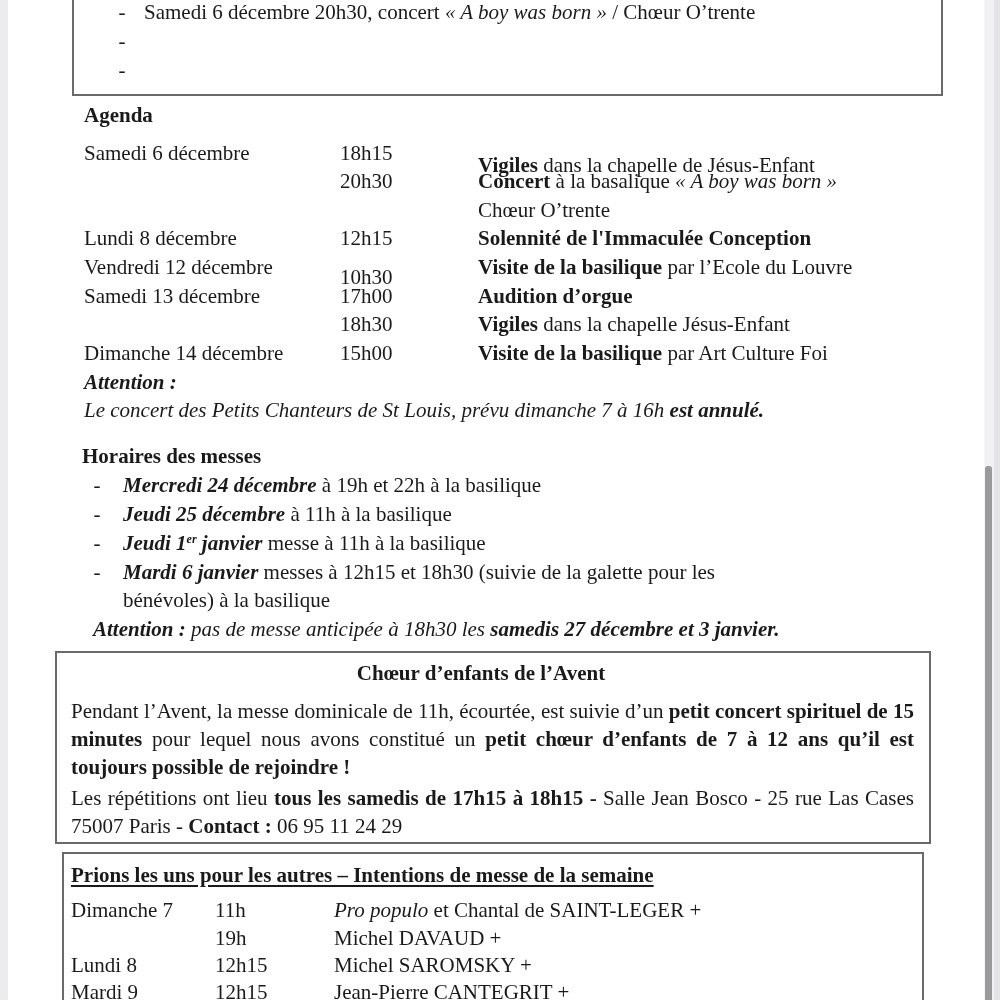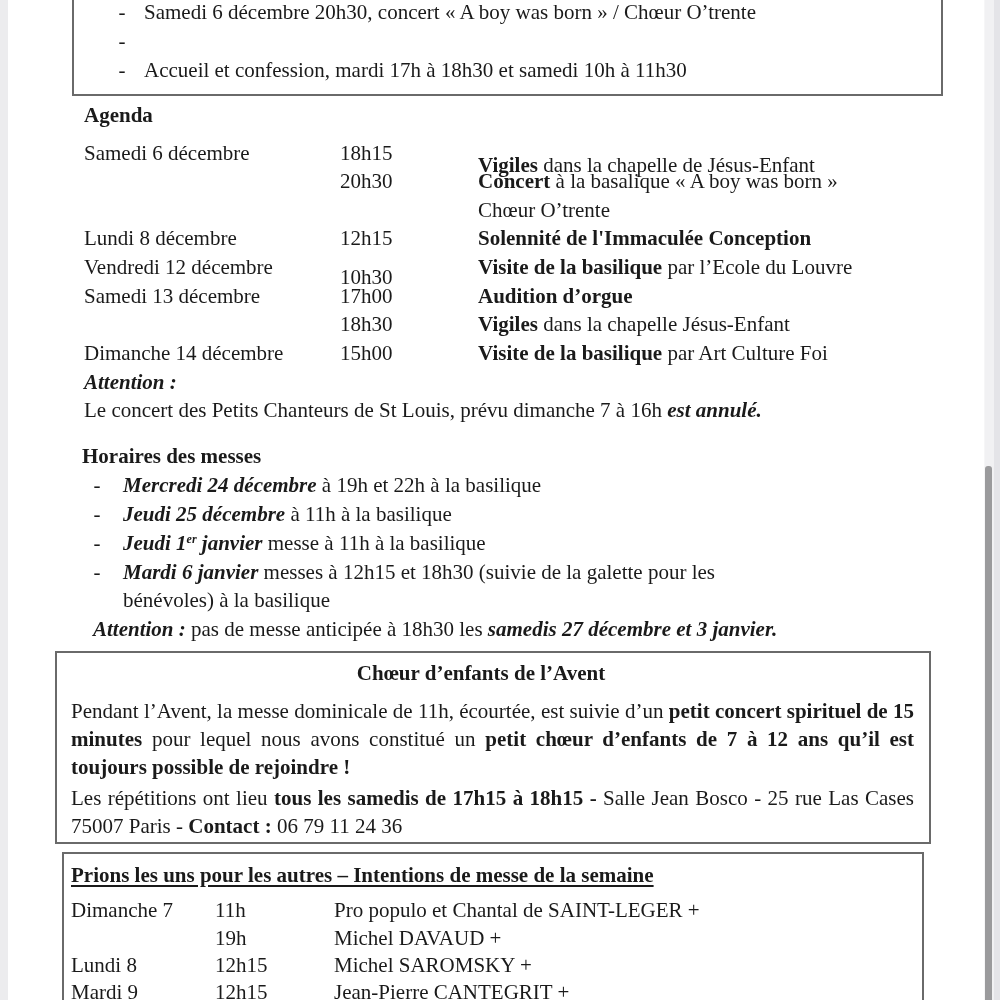--- a/index.html
+++ b/index.html
@@ -10,21 +10,21 @@
     color:#1a1a1a;
     font-size:21px;
   }
   .left-gutter { position:absolute; left:0; top:0; width:8px; height:1000px; background:#ececee; }
   .scroll-track { position:absolute; left:984px; top:0; width:16px; height:1000px; background:#f1f1f3; border-left:1px solid #f6f6f7; }
   .scroll-track .inner { position:absolute; left:9px; top:0; width:7px; height:1000px; background:#e4e4e8; }
   .scroll-thumb { position:absolute; left:985px; top:466px; width:7px; height:534px; background:#9a9a9c; border-radius:3px 3px 0 0; }
 
   .abs { position:absolute; white-space:nowrap; line-height:28px; }
   .b { font-weight:bold; }
-  .i { }
+  .i { font-style:italic; }
   .bi { font-weight:bold; font-style:italic; }
   sup { font-size:12px; line-height:0; vertical-align:7px; }
 
   .box { position:absolute; border:2px solid #6a6a6a; background:#fff; box-sizing:border-box; }
   .box-top { left:72px; top:-4px; width:871px; height:100px; border-top:none; }
   .box-choeur { left:55px; top:651px; width:876px; height:193px; }
   .box-prions { left:62px; top:852px; width:862px; height:160px; border-bottom:none; }
 
   .dash { position:absolute; width:14px; text-align:center; }
   .u { text-decoration:underline; text-decoration-thickness:2px; text-underline-offset:3px; }
@@ -33,21 +33,20 @@
 </head>
 <body>
 
 <div class="left-gutter"></div>
 
 <div class="box box-top">
   <div class="dash" style="left:41px;top:2px;line-height:28px">-</div>
   <div class="abs" style="left:70px;top:2px"><span>Samedi 6 décembre 20h30, concert </span><span class="i">« A boy was born »</span><span> / Chœur O’trente</span></div>
   <div class="dash" style="left:41px;top:31px;line-height:28px">-</div>
   <div class="dash" style="left:41px;top:60px;line-height:28px">-</div>
-  <div class="abs" style="left:70px;top:60px"><span>Accueil et confession, mardi 17h à 18h30 et samedi 10h à 11h30</span></div>
 </div>
 
 <div class="abs b" style="left:84px;top:101px">Agenda</div>
 
 <div>
   <div>
     <div class="abs" style="left:84px;top:139px">Samedi 6 décembre</div>
     <div class="abs" style="left:340px;top:139px">18h15</div>
     <div class="abs" style="left:478px;top:151px"><span class="b">Vigiles</span><span> dans la chapelle de Jésus-Enfant</span></div>
   </div>
@@ -97,21 +96,21 @@
   <div class="abs" style="left:123px;top:529px"><span class="bi">Jeudi 1</span><sup class="bi">er</sup><span class="bi"> janvier</span><span> messe à 11h à la basilique</span></div>
   <div class="dash" style="left:90px;top:558px;line-height:28px">-</div>
   <div class="abs" style="left:123px;top:558px"><span class="bi">Mardi 6 janvier</span><span> messes à 12h15 et 18h30 (suivie de la galette pour les</span></div>
   <div class="abs" style="left:123px;top:586px">bénévoles) à la basilique</div>
 </div>
 <div class="abs" style="left:93px;top:615px"><span class="bi">Attention :</span><span class="i"> pas de messe anticipée à 18h30 les </span><span class="bi">samedis 27 décembre et 3 janvier.</span></div>
 
 <div class="box box-choeur">
   <div class="abs b" style="left:0;width:848px;text-align:center;top:6px">Chœur d’enfants de l’Avent</div>
   <div class="just" style="top:44px"><span>Pendant l’Avent, la messe dominicale de 11h, écourtée, est suivie d’un </span><span class="b">petit concert spirituel de 15 minutes</span><span> pour lequel nous avons constitué un </span><span class="b">petit chœur d’enfants de 7 à 12 ans qu’il est toujours possible de rejoindre !</span></div>
-  <div class="just" style="top:131px"><span>Les répétitions ont lieu </span><span class="b">tous les samedis de 17h15 à 18h15 -</span><span> Salle Jean Bosco - 25 rue Las Cases 75007 Paris - </span><span class="b">Contact :</span><span> 06 79 11 24 36</span></div>
+  <div class="just" style="top:131px"><span>Les répétitions ont lieu </span><span class="b">tous les samedis de 17h15 à 18h15 -</span><span> Salle Jean Bosco - 25 rue Las Cases 75007 Paris - </span><span class="b">Contact :</span><span> 06 95 11 24 29</span></div>
 </div>
 
 <div class="box box-prions">
   <div class="abs b u" style="left:7px;top:7px">Prions les uns pour les autres – Intentions de messe de la semaine</div>
   <div>
     <div>
       <div class="abs" style="left:7px;top:42px">Dimanche 7</div>
       <div class="abs" style="left:151px;top:42px">11h</div>
       <div class="abs" style="left:270px;top:42px"><span class="i">Pro populo</span><span> et Chantal de SAINT-LEGER +</span></div>
     </div>

